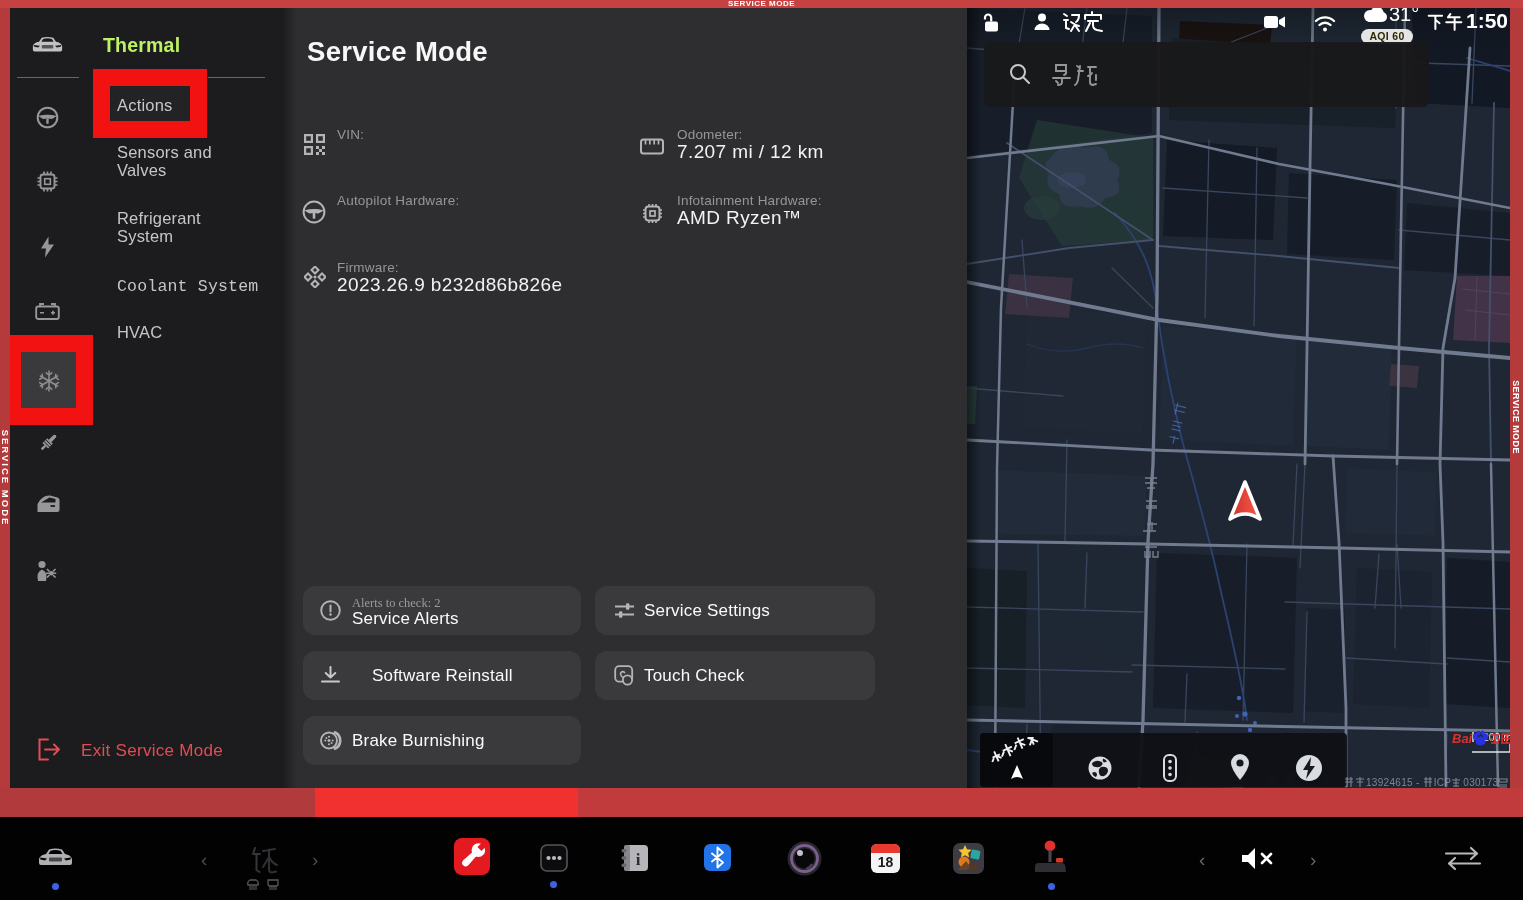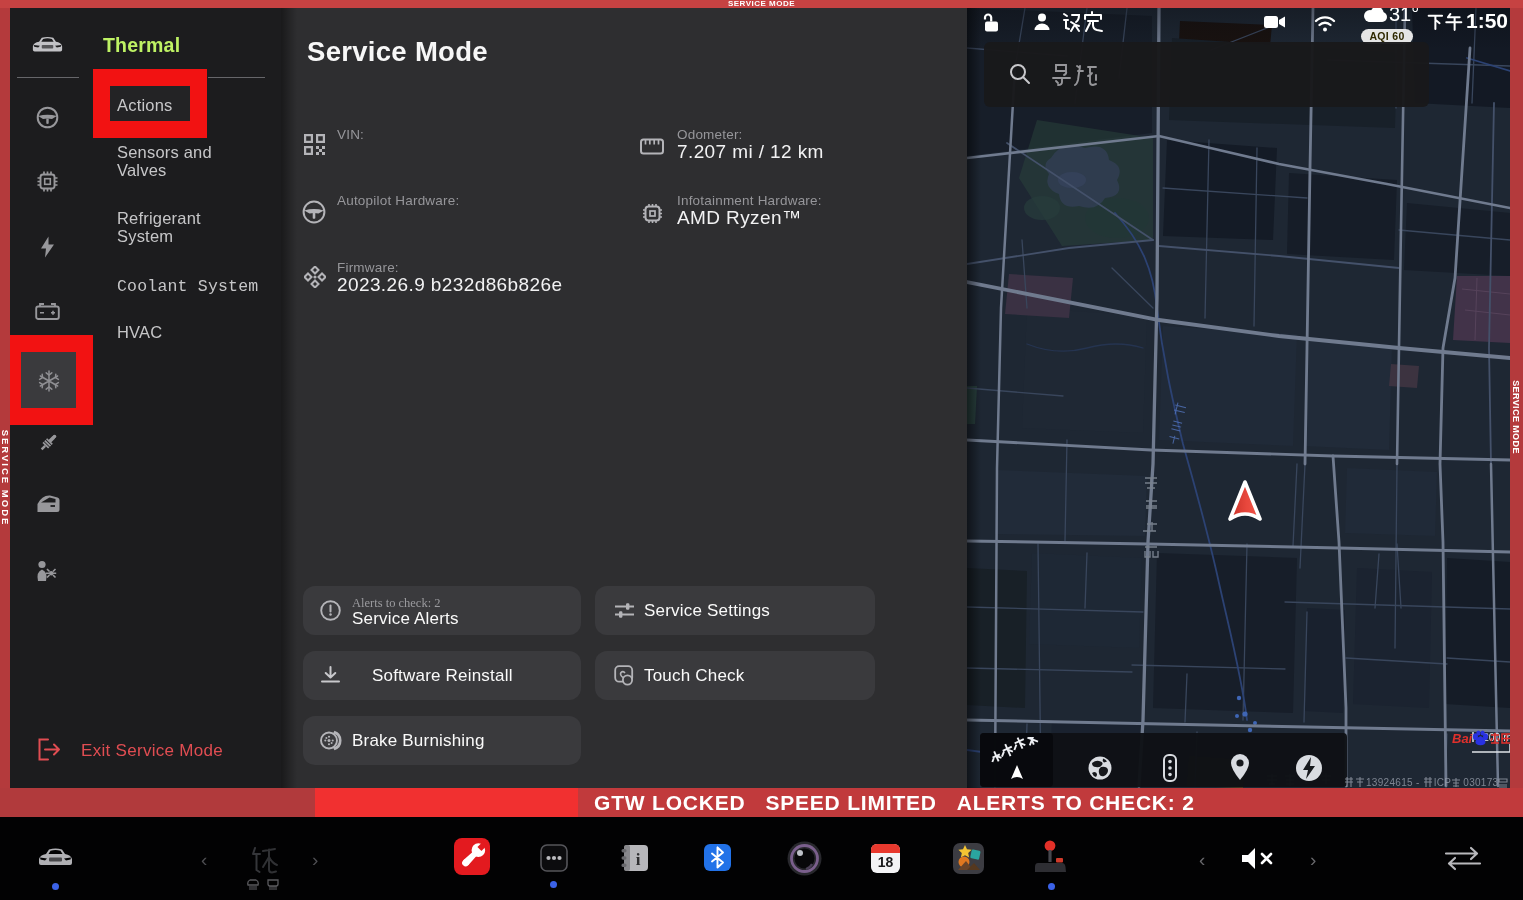--- a/index.html
+++ b/index.html
@@ -468,21 +468,20 @@
 
 <div class="abs" id="topstrip">SERVICE MODE</div>
 <div class="abs" id="leftborder"></div>
 <div class="abs" id="rightborder"></div>
 <div class="vtext" style="left:5px;top:478px;font-size:9.5px;letter-spacing:2px;transform:translate(-50%,-50%) rotate(90deg);">SERVICE MODE</div>
 <div class="vtext" style="left:1516px;top:417px;transform:translate(-50%,-50%) rotate(90deg);">SERVICE MODE</div>
 
 <div class="abs" id="alertbar"></div>
 <div class="abs" style="left:0;top:788px;width:315px;height:29px;background:#b13a3c;"></div>
 <div class="abs" id="alertseg"></div>
-<div class="abs" id="alerttext">GTW LOCKED&nbsp;&nbsp;&nbsp;SPEED LIMITED&nbsp;&nbsp;&nbsp;ALERTS TO CHECK: 2</div>
 
 <div class="abs" id="taskbar"></div>
 
 <div class="abs" style="left:38px;top:847px;"><svg width="35" height="21" viewBox="0 0 35 21">
 <path d="M8,7 L11,2.5 Q17.5,0.5 24,2.5 L27,7 Q33,8 34,12 L34,16 Q34,18 32,18 L3,18 Q1,18 1,16 L1,12 Q2,8 8,7 Z" fill="#b0b0b4"></path>
 <path d="M10.5,7 L12.5,3.8 Q17.5,2.3 22.5,3.8 L24.5,7 Z" fill="#020203"></path>
 <path d="M2,10.5 L9,11.5 L7,13.5 L2.5,12.5 Z M33,10.5 L26,11.5 L28,13.5 L32.5,12.5 Z" fill="#020203"></path>
 <rect x="11" y="10.5" width="13" height="4" rx="1" fill="#020203" opacity=".6"></rect>
 </svg></div>
 <div class="bluedot" style="left:52px;top:883px;"></div>

